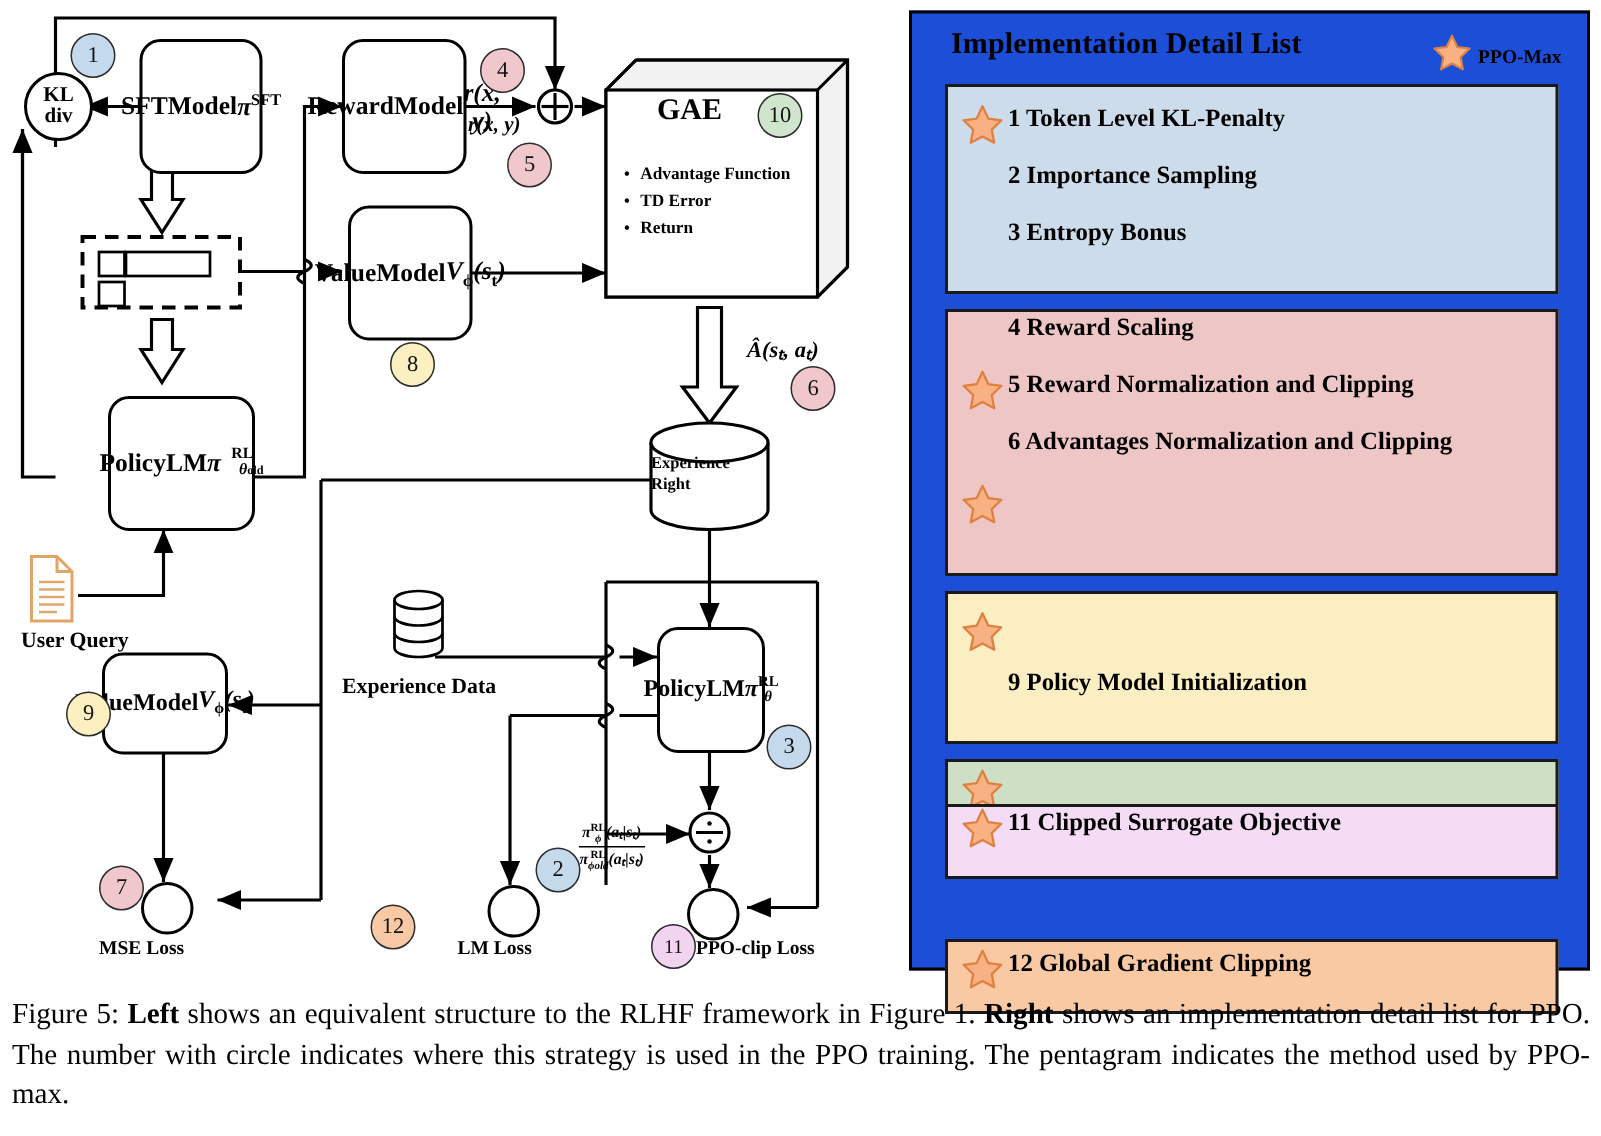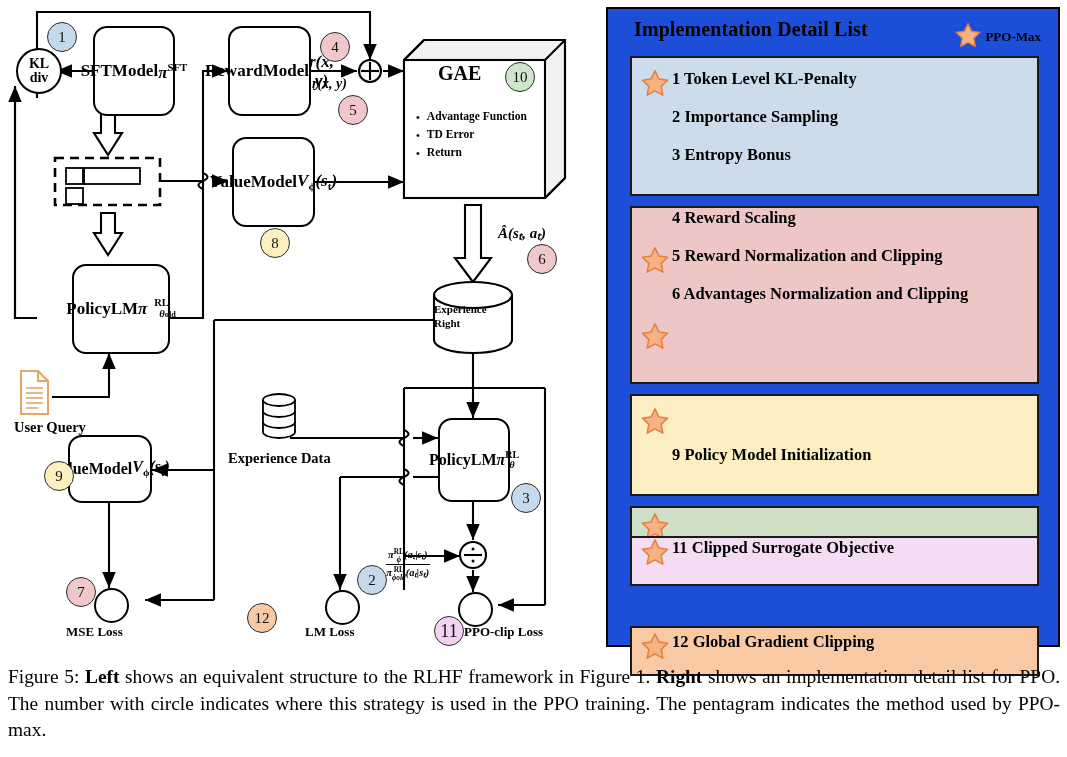--- a/index.html
+++ b/index.html
@@ -300,21 +300,21 @@
     </div>
   <div class="badge" style="left:66px;top:577px;width:28px;height:28px;font-size:15px;background:#f0c8cb;">
       <span>7</span>
     </div>
   <div class="badge" style="left:357px;top:565px;width:28px;height:28px;font-size:15px;background:#c5d9ec;">
       <span>2</span>
     </div>
   <div class="badge" style="left:247px;top:603px;width:28px;height:28px;font-size:15px;background:#f8c9a4;">
       <span>12</span>
     </div>
-  <div class="badge" style="left:434px;top:616px;width:28px;height:28px;font-size:18px;background:#f3d4f0;align-items:center;">
+  <div class="badge" style="left:434px;top:616px;width:28px;height:28px;font-size:13px;background:#f3d4f0;align-items:center;">
       <span>11</span>
     </div>
 
 </div>
 
 <div id="panel">
   <div id="panel-head">
     <div id="panel-title">Implementation Detail List</div>
     <div id="legend">
       <span>

